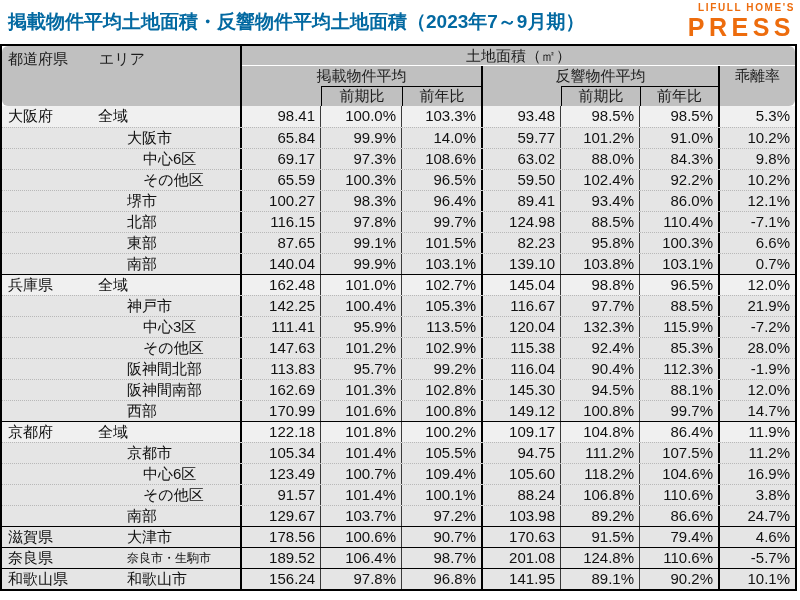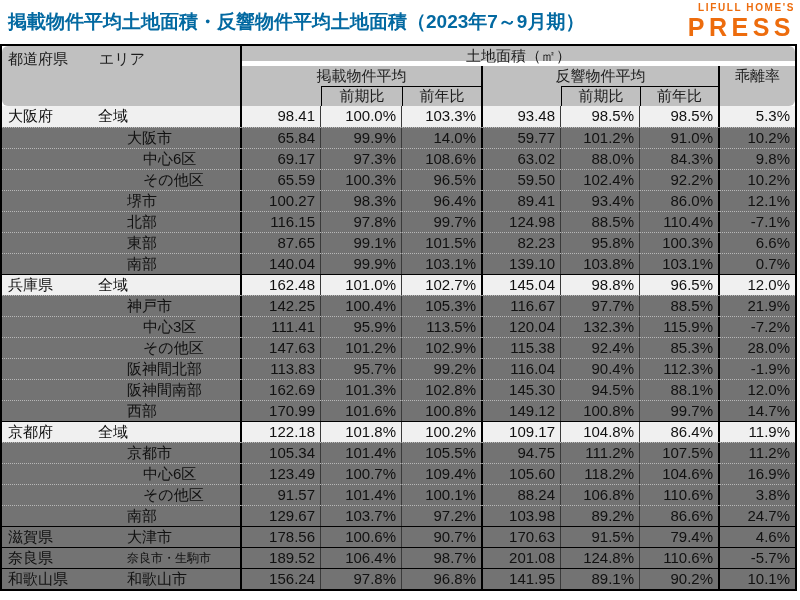--- a/index.html
+++ b/index.html
@@ -25,35 +25,35 @@
   .thead { display:flex; height:60px; background:#c0c0c0;border-radius:6px; }
   .corner {
     width:240px; border-right:2px solid #000; position:relative;
     font-size:15px; color:#1c1c1c;
   }
   .corner .cpref { position:absolute; left:6px; top:4px; }
   .corner .carea { position:absolute; left:97px; top:4px; }
   .head-right { flex:1; display:flex; flex-direction:column; }
   .hrow1 {
     height:20px; line-height:19px; text-align:center; font-size:15px; color:#1c1c1c;
-    border-bottom:5px solid #ffffff;
+    border-bottom:1px solid #ffffff;
   }
   .hrow23 { height:40px; display:flex; }
   .hgroup1 { width:241px; border-right:2px solid #000; display:flex; flex-direction:column; }
   .hgroup2 { width:237px; border-right:2px solid #000; display:flex; flex-direction:column; }
   .hgtop { height:20px; line-height:20px; text-align:center; font-size:15px; color:#1c1c1c; }
   .hgbottom { height:20px; display:flex; }
   .hsub { height:20px; line-height:18px; text-align:center; font-size:15px; color:#1c1c1c; }
   .hsub.b { border-top:1px solid #000; border-left:1px solid #000; }
   .hs1 { width:79px; } .hs2 { width:81px; } .hs3 { flex:1; }
   .hs4 { width:78px; } .hs5 { width:79px; } .hs6 { flex:1; }
   .hdiv { flex:1; font-size:15px; color:#1c1c1c; text-align:center; line-height:20px; }
   
   .tbody { background:#fff; }
-  .row { display:flex; height:21px; background:#737373; }
+  .row { display:flex; height:21px; background:#e5e5e5; }
   .row.shaded { background:#f0f0f0; }
   .row.sub { border-top:1px dotted #b8b8b8; }
   .row.sec-start { border-top:1px solid #000; }
   .cell { height:100%; line-height:20px; font-size:15px; color:#111; overflow:hidden; }
   .lbl { width:240px; border-right:2px solid #000; position:relative; }
   .pref { position:absolute; left:6px; top:0; white-space:nowrap; }
   .area { position:absolute; top:0; white-space:nowrap; }
   .ind0 { left:96px; } .ind1 { left:125px; } .ind2 { left:141px; }
   .area.small { font-size:12px; line-height:20px; }
   .num { text-align:right; padding-right:5px; }

